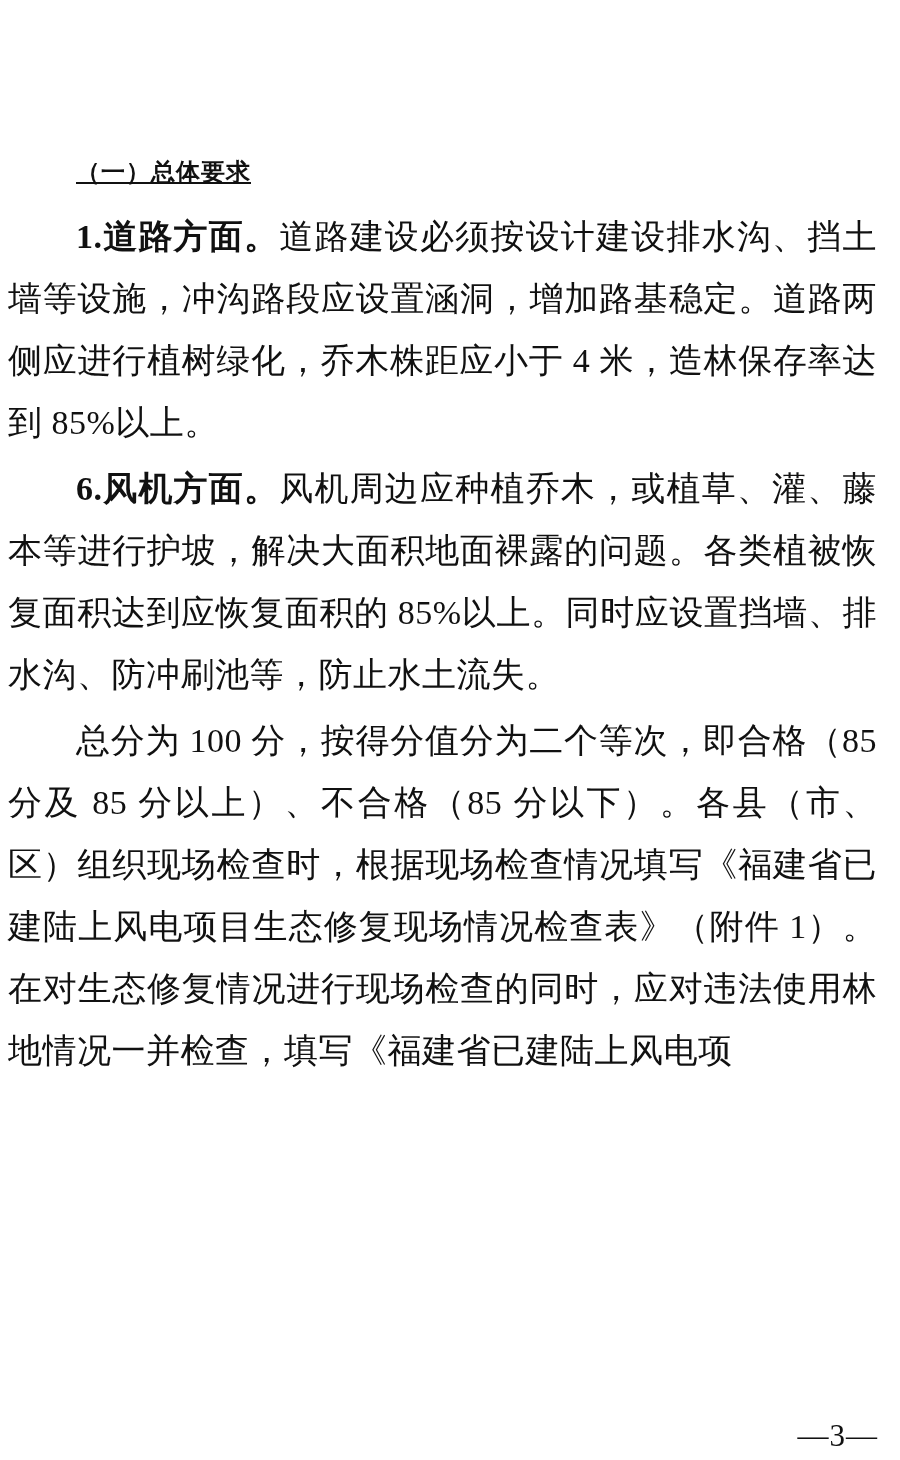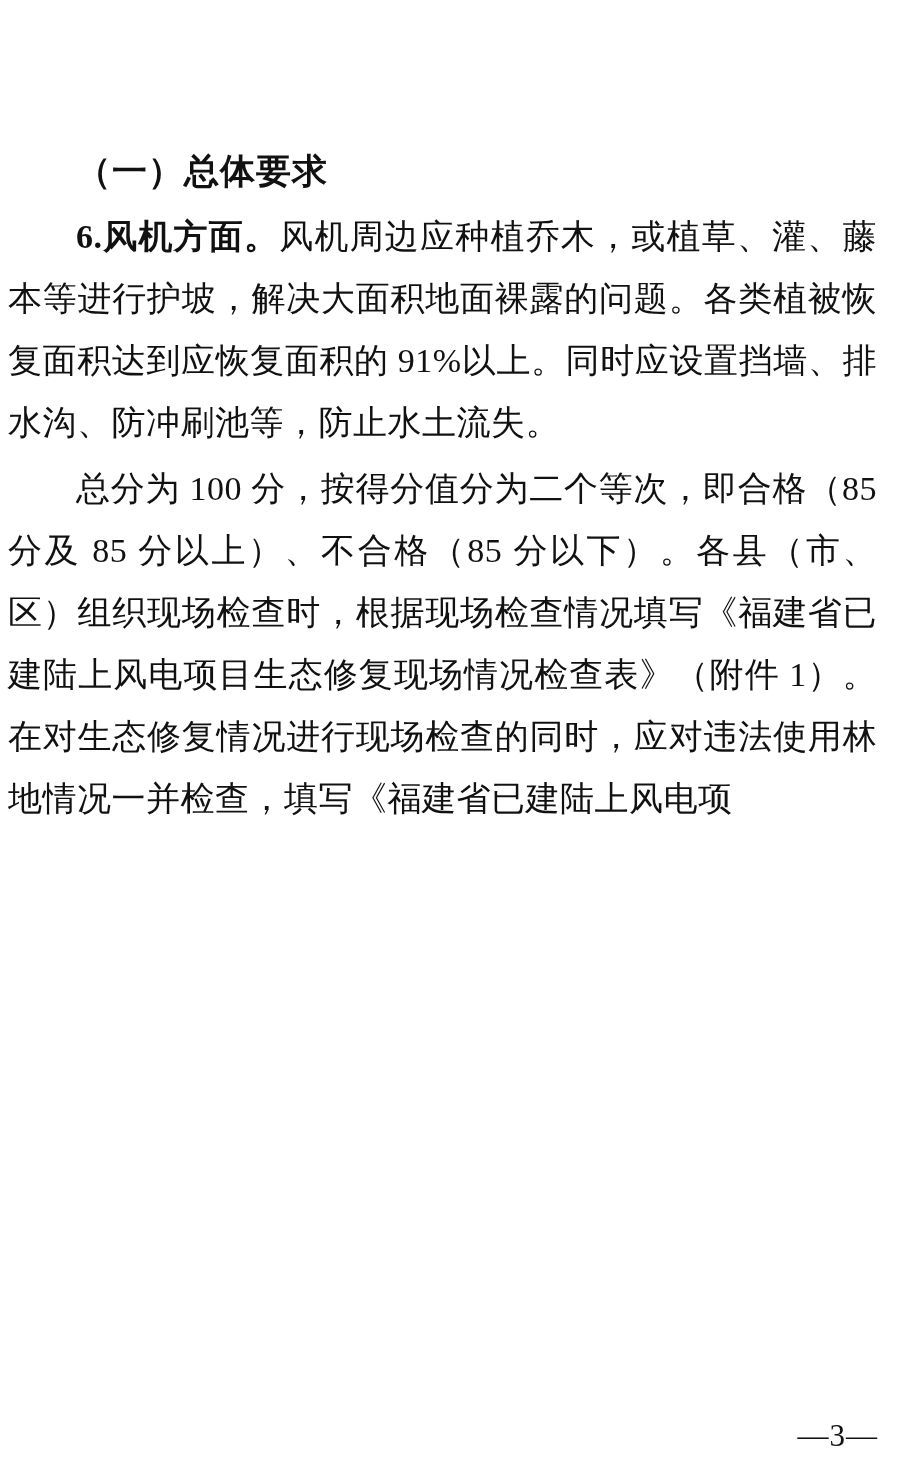--- a/index.html
+++ b/index.html
@@ -15,26 +15,27 @@
     font-family: "Liberation Serif", "DejaVu Serif", serif;
     color: #111111;
   }
   .doc-content {
     position: absolute;
     top: 141px;
     left: 8px;
     width: 869px;
   }
   .section-heading {
-    font-size: 35px;
+    font-size: 24px;
     font-weight: bold;
     line-height: 62px;
     margin: 0 0 3px 0;
     text-indent: 68px;
     letter-spacing: 1px;
+    text-decoration: underline;
   }
   .para {
     font-size: 34px;
     line-height: 62px;
     margin: 0 0 4px 0;
     text-indent: 68px;
     text-align: justify;
     letter-spacing: 0.5px;
   }
   .para .lead {
@@ -50,22 +51,23 @@
     color: #111111;
   }
 </style>
 </head>
 <body>
 
 <div class="doc-content">
 
   <h2 class="section-heading">（一）总体要求</h2>
 
+  <p class="para"><span class="lead">1.道路方面。</span><span>道路建设必须按设计建设排水沟、挡土墙等设施，冲沟路段应设置涵洞，增加路基稳定。道路两侧应进行植树绿化，乔木株距应小于 4 米，造林保存率达到 85%以上。</span></p>
 
-  <p class="para"><span class="lead">6.风机方面。</span><span>风机周边应种植乔木，或植草、灌、藤本等进行护坡，解决大面积地面裸露的问题。各类植被恢复面积达到应恢复面积的 91%以上。同时应设置挡墙、排水沟、防冲刷池等，防止水土流失。</span></p>
+  <p class="para"><span class="lead">6.风机方面。</span><span>风机周边应种植乔木，或植草、灌、藤本等进行护坡，解决大面积地面裸露的问题。各类植被恢复面积达到应恢复面积的 85%以上。同时应设置挡墙、排水沟、防冲刷池等，防止水土流失。</span></p>
 
 
 
 
   <p class="para"><span>总分为 100 分，按得分值分为二个等次，即合格（85 分及 85 分以上）、不合格（85 分以下）。各县（市、区）组织现场检查时，根据现场检查情况填写《福建省已建陆上风电项目生态修复现场情况检查表》（附件 1）。在对生态修复情况进行现场检查的同时，应对违法使用林地情况一并检查，填写《福建省已建陆上风电项</span></p>
 
 </div>
 
 <div class="page-number">—3—</div>
 

